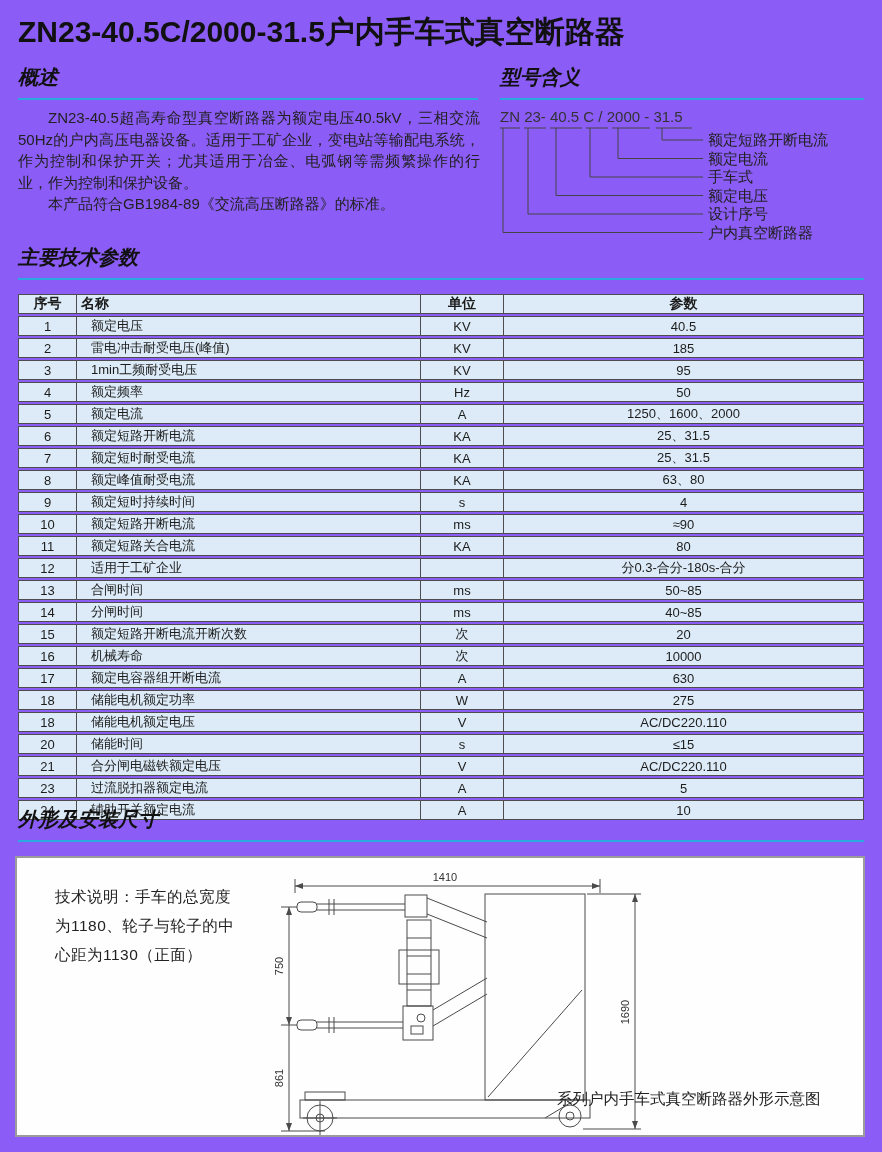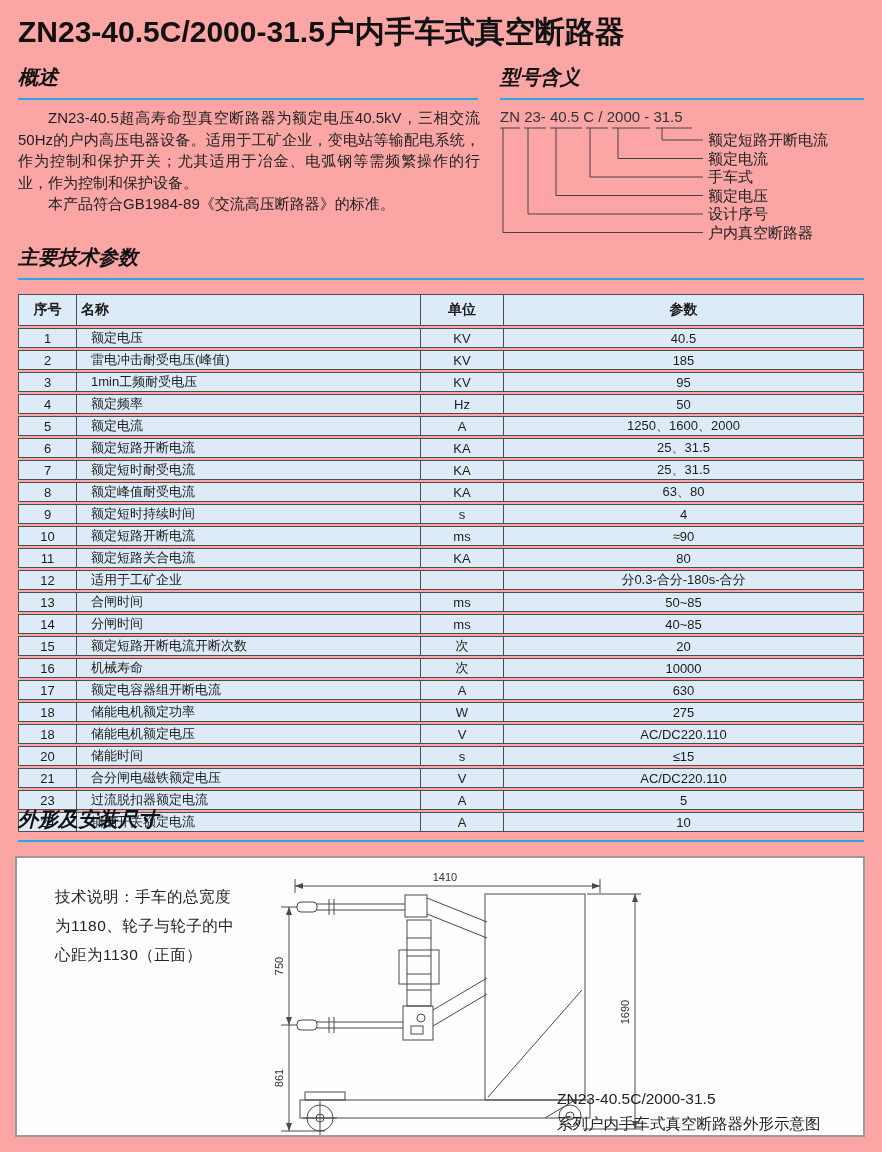--- a/index.html
+++ b/index.html
@@ -1,36 +1,36 @@
 <!DOCTYPE html>
 <html><head>
 <meta charset="utf-8">
 <style>
   * { margin:0; padding:0; box-sizing:border-box; }
   body { width:882px; height:1152px; background:#ffffff; font-family:"Liberation Sans","DejaVu Sans",sans-serif; color:#1a1a1a; position:relative; }
-  .page { position:relative; width:882px; height:1152px; background:#fca5a5; overflow:hidden; }
+  .page { position:relative; width:882px; height:1152px; background:#8b5cf6; overflow:hidden; }
   .page-title { position:absolute; left:18px; top:12px; font-size:30px; font-weight:bold; letter-spacing:0px; color:#111; }
   .sec-head { position:absolute; font-size:20px; font-weight:bold; color:#111; padding-bottom:7px; border-bottom:2px solid #2aa9e0;font-style:italic; }
   .overview-head { left:18px; top:64px; width:460px; }
   .model-head { left:500px; top:64px; width:364px; }
   .params-head { left:18px; top:244px; width:846px; }
   .outline-head { left:18px; top:806px; width:846px; }
   .overview-body { position:absolute; left:18px; top:107px; width:462px; font-size:15px; line-height:21.5px; text-align:justify; color:#222; }
   .overview-body p { text-indent:2em; }
   .model-svg { position:absolute; left:498px; top:104px; }
   .model-svg text { font-size:15px; fill:#222; }
   .model-svg .code { font-size:15px; fill:#333; }
   .model-svg polyline, .model-svg line { stroke:#444; stroke-width:1; fill:none; }
   table.params { position:absolute; left:18px; top:292px; width:846px; border-collapse:separate; border-spacing:0 2px; table-layout:fixed; }
   table.params th, table.params td {
     background:#dcebf7; border-top:1px solid #4d4d4d; border-bottom:1px solid #4d4d4d;
     border-right:1px solid #4d4d4d; height:17px; font-size:13px; text-align:center;
     padding:0 4px; overflow:hidden; white-space:nowrap; color:#1c1c1c;
   }
-  table.params th { font-size:14px; font-weight:bold; height:32px; }
+  table.params th { font-size:14px; font-weight:bold; height:20px; }
   table.params th:first-child, table.params td:first-child { border-left:1px solid #4d4d4d; }
   table.params td.name { text-align:left; padding-left:14px; }
   table.params th.name { text-align:left; }
   .outline-box { position:absolute; left:15px; top:856px; width:850px; height:281px; border:2px solid #9b9b9b; background:#fefefe; }
   .tech-note { position:absolute; left:38px; top:24px; font-size:15.5px; line-height:29px; color:#222; letter-spacing:0.5px; }
   .drawing-svg { position:absolute; left:228px; top:4px; }
   .drawing-svg * { stroke:#4a4a4a; stroke-width:1; fill:none; }
   .drawing-svg text { stroke:none; fill:#333; font-size:11px; }
   .drawing-svg .arrow { fill:#4a4a4a; stroke:none; }
   .caption { position:absolute; left:540px; top:228px; font-size:15.5px; line-height:25px; color:#222; }
@@ -300,18 +300,17 @@
 
       <line x1="342" y1="32" x2="396" y2="32"></line>
         <line x1="338" y1="267" x2="396" y2="267"></line>
       <line x1="390" y1="32" x2="390" y2="267"></line>
       <path class="arrow" d="M390,32 l-3,8 l6,0 z"></path>
         <path class="arrow" d="M390,267 l-3,-8 l6,0 z"></path>
       <text x="384" y="150" text-anchor="middle" transform="rotate(-90 384 150)">1690</text>
     </svg>
 
     <div class="caption">
-      <div>ZN23-40.5C/2000-31.5</div>
       <div>系列户内手车式真空断路器外形示意图</div>
     </div>
   </div>
 
 </div>
 
 </body></html>

